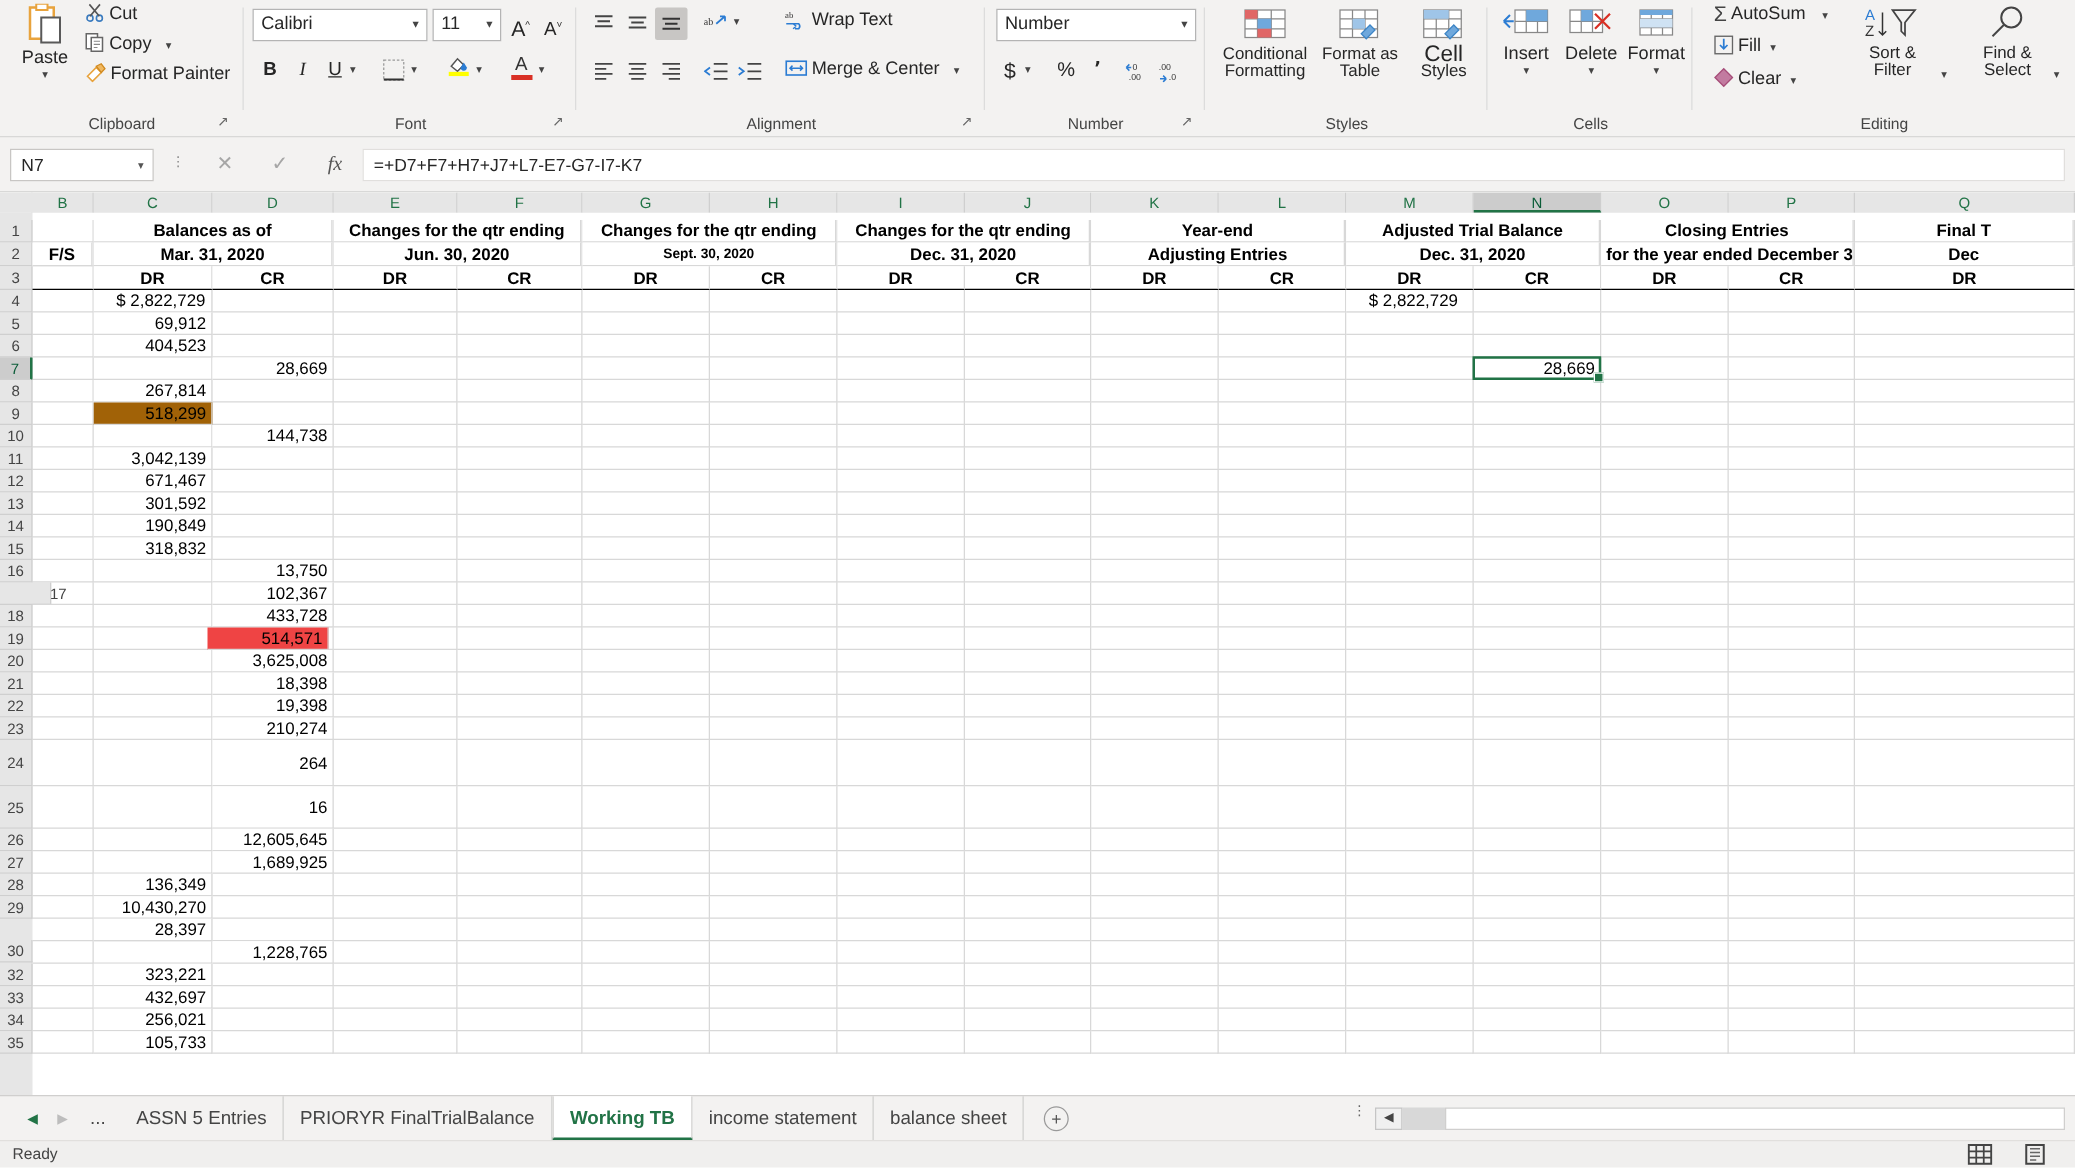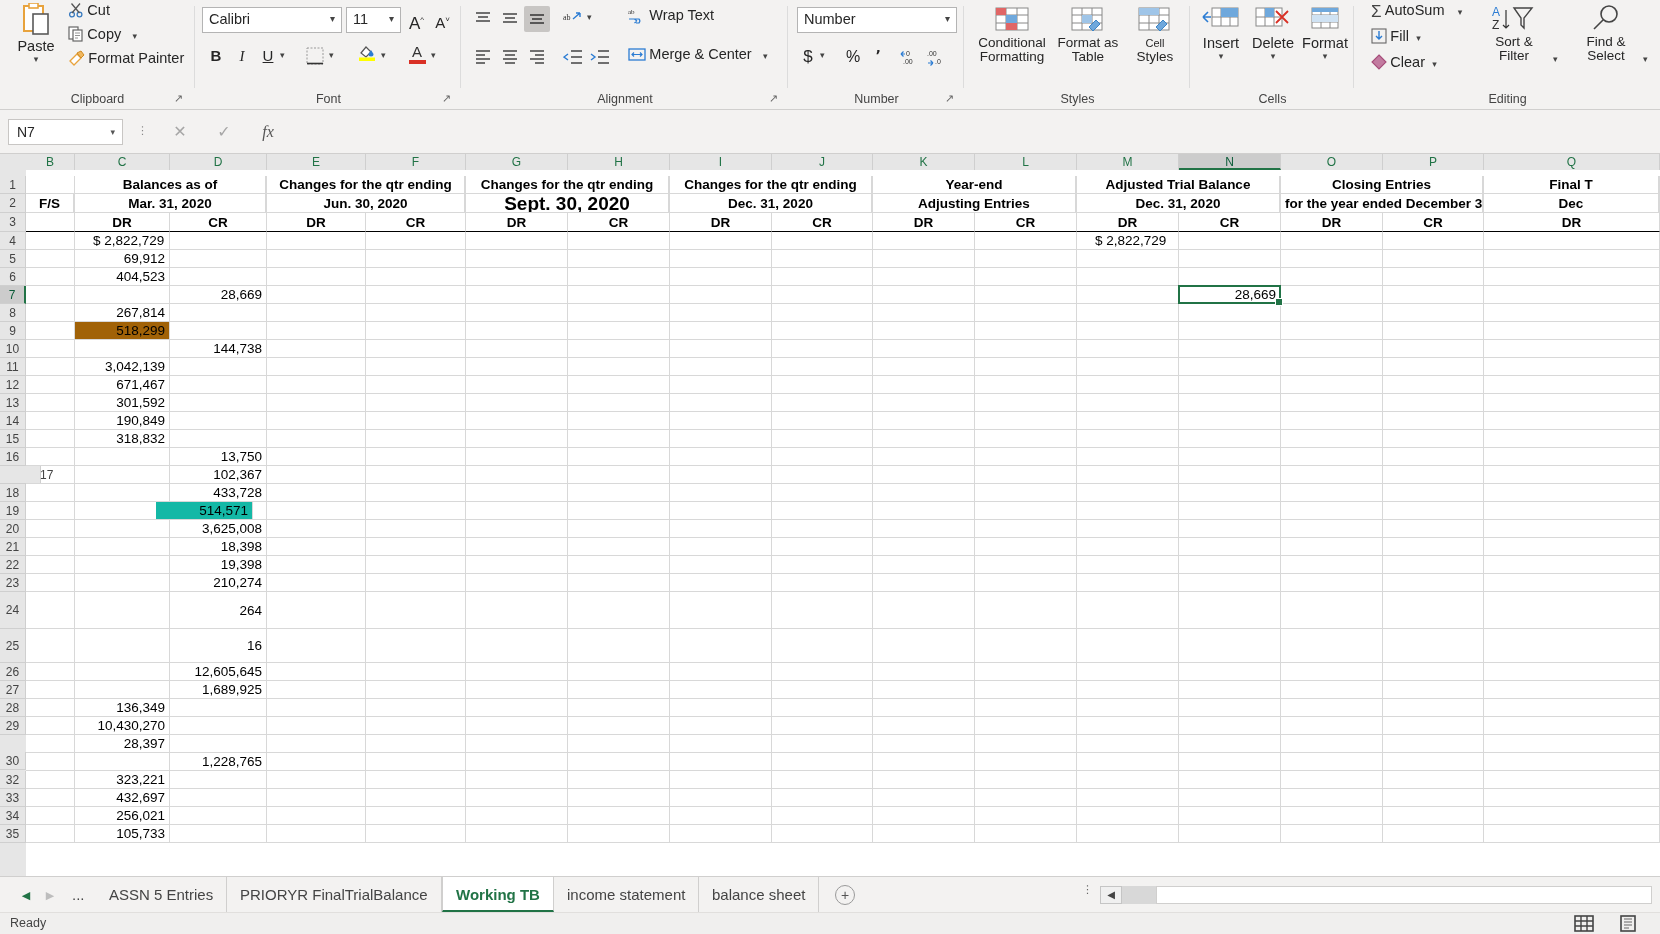--- a/index.html
+++ b/index.html
@@ -396,21 +396,21 @@
       <div class="rlabel" style="font-size:13.5px;line-height:14px;">Format as</div>
       <div class="rlabel" style="font-size:13.5px;line-height:14px;">Table</div>
     </div>
     <div class="rbtn" style="left:160px;top:2px;width:60px;height:70px;text-align:center;">
       <svg width="34" height="28" viewBox="0 0 34 28" style="margin-top:3px">
         <rect x="1" y="3" width="30" height="22" fill="#fff" stroke="#888" stroke-width="1"></rect>
         <path d="M11 3v22M21 3v22M1 10h30M1 18h30" stroke="#888" stroke-width="1"></path>
         <rect x="1" y="3" width="20" height="7" fill="#9fc5e8"></rect>
         <path d="M18 22 l7 -7 l4 4 l-7 7 z" fill="#6fa8dc" stroke="#3d85c6" stroke-width="1"></path>
       </svg>
-      <div class="rlabel" style="font-size:11px;line-height:14px;">Cell</div>
+      <div class="rlabel" style="font-size:18px;line-height:14px;">Cell</div>
       <div class="rlabel" style="font-size:13.5px;line-height:14px;">Styles</div>
     </div>
     <div class="rgroup-label">Styles</div>
     <div class="rgroup-sep" style="right:0;"></div>
   </div>
 
   <div class="rgroup" style="left:1191px;width:163px;">
     <div class="rbtn" style="left:4px;top:2px;width:52px;height:70px;text-align:center;">
       <svg width="38" height="26" viewBox="0 0 38 26" style="margin-top:4px">
         <rect x="10" y="2" width="26" height="18" fill="#fff" stroke="#888" stroke-width="1"></rect>
@@ -495,20 +495,21 @@
 
 <div id="fbar">
   <div id="namebox">
     <span>N7</span>
     <span class="nb-arr" style="line-height:24px">▾</span>
   </div>
   <div id="fx-dots">⋮</div>
   <div class="fxbtn" style="left:160px;">✕</div>
   <div class="fxbtn" style="left:204px;">✓</div>
   <div class="fxbtn" style="left:248px;font-style:italic;font-family:'Liberation Serif',serif;color:#555;">fx</div>
+  <div id="fx-input">=+D7+F7+H7+J7+L7-E7-G7-I7-K7</div>
 </div>
 
 <div id="grid-wrap">
   <div id="corner"></div>
   <div id="colhdr">
       <div class="colcell" style="left: 26px; width: 49px;">B</div>
       <div class="colcell" style="left: 75px; width: 95px;">C</div>
       <div class="colcell" style="left: 170px; width: 97px;">D</div>
       <div class="colcell" style="left: 267px; width: 99px;">E</div>
       <div class="colcell" style="left: 366px; width: 100px;">F</div>
@@ -1196,21 +1197,21 @@
       <div class="cell c bold" style="left: 241px; top: 6px; width: 198px; height: 18px; line-height: 18px; z-index: 2; background: rgb(255, 255, 255); font-size: 13.5px;">Changes for the qtr ending</div>
       <div class="cell c bold" style="left: 440px; top: 6px; width: 203px; height: 18px; line-height: 18px; z-index: 2; background: rgb(255, 255, 255); font-size: 13.5px;">Changes for the qtr ending</div>
       <div class="cell c bold" style="left: 644px; top: 6px; width: 202px; height: 18px; line-height: 18px; z-index: 2; background: rgb(255, 255, 255); font-size: 13.5px;">Changes for the qtr ending</div>
       <div class="cell c bold" style="left: 847px; top: 6px; width: 203px; height: 18px; line-height: 18px; z-index: 2; background: rgb(255, 255, 255); font-size: 13.5px;">Year-end</div>
       <div class="cell c bold" style="left: 1051px; top: 6px; width: 203px; height: 18px; line-height: 18px; z-index: 2; background: rgb(255, 255, 255); font-size: 13.5px;">Adjusted Trial Balance</div>
       <div class="cell c bold" style="left: 1255px; top: 6px; width: 202px; height: 18px; line-height: 18px; z-index: 2; background: rgb(255, 255, 255); font-size: 13.5px;">Closing Entries</div>
       <div class="cell c bold" style="left: 1458px; top: 6px; width: 175px; height: 18px; line-height: 18px; z-index: 2; background: rgb(255, 255, 255); font-size: 13.5px;">Final T</div>
       <div class="cell c bold" style="left: 0px; top: 24px; width: 48px; height: 19px; line-height: 19px; z-index: 2; background: rgb(255, 255, 255); font-size: 13.5px;">F/S</div>
       <div class="cell c bold" style="left: 49px; top: 24px; width: 191px; height: 19px; line-height: 19px; z-index: 2; background: rgb(255, 255, 255); font-size: 13.5px;">Mar. 31, 2020</div>
       <div class="cell c bold" style="left: 241px; top: 24px; width: 198px; height: 19px; line-height: 19px; z-index: 2; background: rgb(255, 255, 255); font-size: 13.5px;">Jun. 30, 2020</div>
-      <div class="cell c bold" style="left: 440px; top: 24px; width: 203px; height: 19px; line-height: 19px; z-index: 2; background: rgb(255, 255, 255); font-size: 19px;">Sept. 30, 2020</div>
+      <div class="cell c bold" style="left: 440px; top: 24px; width: 203px; height: 19px; line-height: 19px; z-index: 2; background: rgb(255, 255, 255); font-size: 11px;">Sept. 30, 2020</div>
       <div class="cell c bold" style="left: 644px; top: 24px; width: 202px; height: 19px; line-height: 19px; z-index: 2; background: rgb(255, 255, 255); font-size: 13.5px;">Dec. 31, 2020</div>
       <div class="cell c bold" style="left: 847px; top: 24px; width: 203px; height: 19px; line-height: 19px; z-index: 2; background: rgb(255, 255, 255); font-size: 13.5px;">Adjusting Entries</div>
       <div class="cell c bold" style="left: 1051px; top: 24px; width: 203px; height: 19px; line-height: 19px; z-index: 2; background: rgb(255, 255, 255); font-size: 13.5px;">Dec. 31, 2020</div>
       <div class="cell c bold" style="left: 1255px; top: 24px; width: 202px; height: 19px; line-height: 19px; z-index: 2; background: rgb(255, 255, 255); font-size: 13.5px;">for the year ended December 31</div>
       <div class="cell c bold" style="left: 1458px; top: 24px; width: 175px; height: 19px; line-height: 19px; z-index: 2; background: rgb(255, 255, 255); font-size: 13.5px;">Dec</div>
       <div class="cell c bold thickbot" style="left: 49px; top: 43px; width: 95px; height: 19px; line-height: 19px; z-index: 2; background: rgb(255, 255, 255);">DR</div>
       <div class="cell c bold thickbot" style="left: 144px; top: 43px; width: 97px; height: 19px; line-height: 19px; z-index: 2; background: rgb(255, 255, 255);">CR</div>
       <div class="cell c bold thickbot" style="left: 241px; top: 43px; width: 99px; height: 19px; line-height: 19px; z-index: 2; background: rgb(255, 255, 255);">DR</div>
       <div class="cell c bold thickbot" style="left: 340px; top: 43px; width: 100px; height: 19px; line-height: 19px; z-index: 2; background: rgb(255, 255, 255);">CR</div>
       <div class="cell c bold thickbot" style="left: 440px; top: 43px; width: 102px; height: 19px; line-height: 19px; z-index: 2; background: rgb(255, 255, 255);">DR</div>
@@ -1234,21 +1235,21 @@
       <div class="cell r" style="left: 49px; top: 152px; width: 95px; height: 18px; line-height: 18px; z-index: 2; background: #a16207;">518,299</div>
       <div class="cell r" style="left: 144px; top: 170px; width: 97px; height: 18px; line-height: 18px; z-index: 2; background: rgb(255, 255, 255);">144,738</div>
       <div class="cell r" style="left: 49px; top: 188px; width: 95px; height: 18px; line-height: 18px; z-index: 2; background: rgb(255, 255, 255);">3,042,139</div>
       <div class="cell r" style="left: 49px; top: 206px; width: 95px; height: 18px; line-height: 18px; z-index: 2; background: rgb(255, 255, 255);">671,467</div>
       <div class="cell r" style="left: 49px; top: 224px; width: 95px; height: 18px; line-height: 18px; z-index: 2; background: rgb(255, 255, 255);">301,592</div>
       <div class="cell r" style="left: 49px; top: 242px; width: 95px; height: 18px; line-height: 18px; z-index: 2; background: rgb(255, 255, 255);">190,849</div>
       <div class="cell r" style="left: 49px; top: 260px; width: 95px; height: 18px; line-height: 18px; z-index: 2; background: rgb(255, 255, 255);">318,832</div>
       <div class="cell r" style="left: 144px; top: 278px; width: 97px; height: 18px; line-height: 18px; z-index: 2; background: rgb(255, 255, 255);">13,750</div>
       <div class="cell r" style="left: 144px; top: 296px; width: 97px; height: 18px; line-height: 18px; z-index: 2; background: rgb(255, 255, 255);">102,367</div>
       <div class="cell r" style="left: 144px; top: 314px; width: 97px; height: 18px; line-height: 18px; z-index: 2; background: rgb(255, 255, 255);">433,728</div>
-      <div class="cell r" style="left: 130px; top: 332px; width: 97px; height: 18px; line-height: 18px; z-index: 2; background: #14b8a6;">514,571</div>
+      <div class="cell r" style="left: 140px; top: 332px; width: 97px; height: 18px; line-height: 18px; z-index: 2; background: #ef4444;">514,571</div>
       <div class="cell r" style="left: 144px; top: 350px; width: 97px; height: 18px; line-height: 18px; z-index: 2; background: rgb(255, 255, 255);">3,625,008</div>
       <div class="cell r" style="left: 144px; top: 368px; width: 97px; height: 18px; line-height: 18px; z-index: 2; background: rgb(255, 255, 255);">18,398</div>
       <div class="cell r" style="left: 144px; top: 386px; width: 97px; height: 18px; line-height: 18px; z-index: 2; background: rgb(255, 255, 255);">19,398</div>
       <div class="cell r" style="left: 144px; top: 404px; width: 97px; height: 18px; line-height: 18px; z-index: 2; background: rgb(255, 255, 255);">210,274</div>
       <div class="cell r" style="left: 144px; top: 422px; width: 97px; height: 37px; line-height: 37px; z-index: 2; background: rgb(255, 255, 255);">264</div>
       <div class="cell r" style="left: 144px; top: 459px; width: 97px; height: 34px; line-height: 34px; z-index: 2; background: rgb(255, 255, 255);">16</div>
       <div class="cell r" style="left: 144px; top: 493px; width: 97px; height: 18px; line-height: 18px; z-index: 2; background: rgb(255, 255, 255);">12,605,645</div>
       <div class="cell r" style="left: 144px; top: 511px; width: 97px; height: 18px; line-height: 18px; z-index: 2; background: rgb(255, 255, 255);">1,689,925</div>
       <div class="cell r" style="left: 49px; top: 529px; width: 95px; height: 18px; line-height: 18px; z-index: 2; background: rgb(255, 255, 255);">136,349</div>
       <div class="cell r" style="left: 49px; top: 547px; width: 95px; height: 18px; line-height: 18px; z-index: 2; background: rgb(255, 255, 255);">10,430,270</div>

